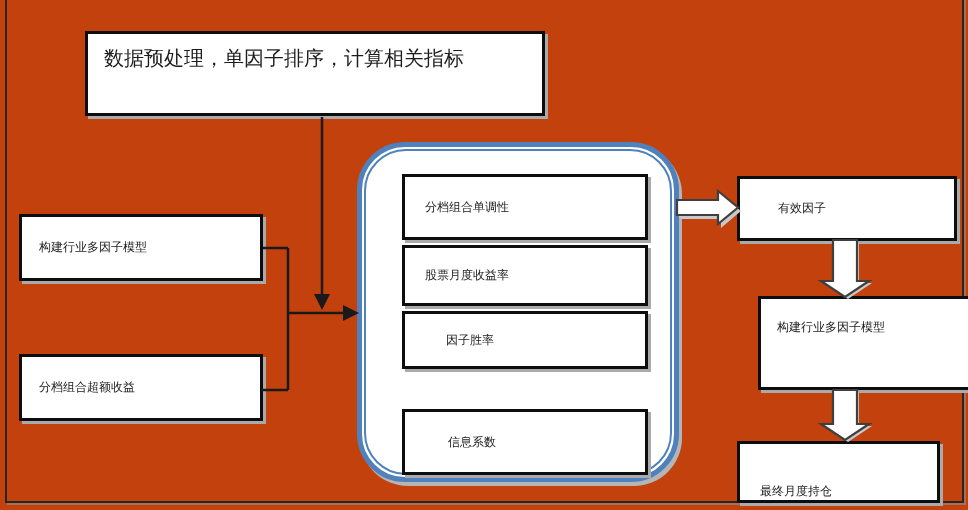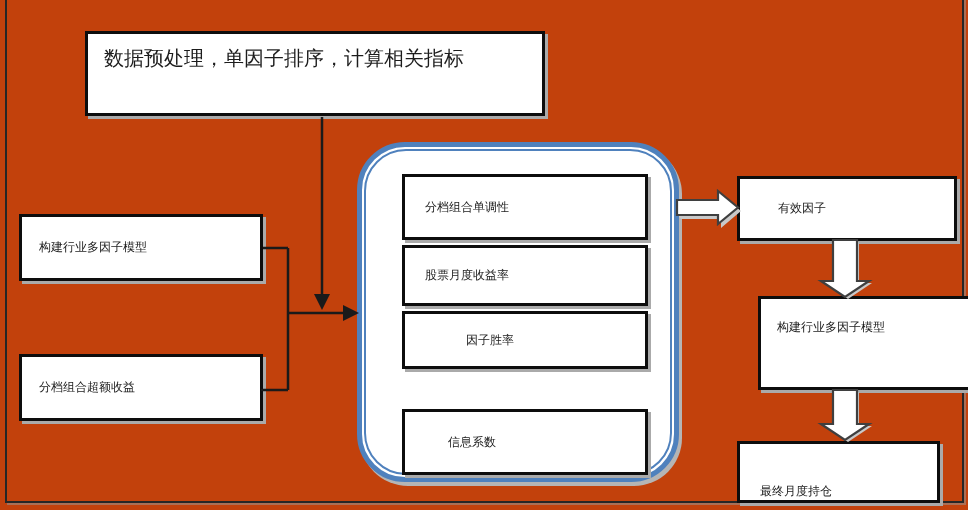--- a/index.html
+++ b/index.html
@@ -41,21 +41,21 @@
     background:#ffffff;
   }
   .group-inner-ring{
     position:absolute;
     inset:2px;
     border:2px solid #4f81bd;
     border-radius:42px;
   }
   .node-monotonicity{left:402px;top:174px;width:246px;height:66px;padding-left:20px;}
   .node-excess-return{left:402px;top:245px;width:246px;height:61px;padding-left:20px;}
-  .node-win-rate{left:402px;top:311px;width:246px;height:58px;padding-left:61px;}
+  .node-win-rate{left:402px;top:311px;width:246px;height:58px;padding-left:41px;}
   .node-info-coefficient{left:402px;top:377px;width:246px;height:66px;padding-left:43px;margin-top:32px;}
   .node-effective-factor{left:737px;top:176px;width:220px;height:65px;padding-left:38px;}
   .node-industry-model{left:737px;top:296px;width:220px;height:94px;padding:9px 8px 0 16px;line-height:38px;margin-left:21px;}
   .node-final-position{left:737px;top:441px;width:203px;height:62px;padding-left:20px;align-items:flex-end;}
   svg.connectors{position:absolute;left:0;top:0;width:968px;height:510px;pointer-events:none;}
 </style>
 </head>
 <body>
 
 <div id="stage">

